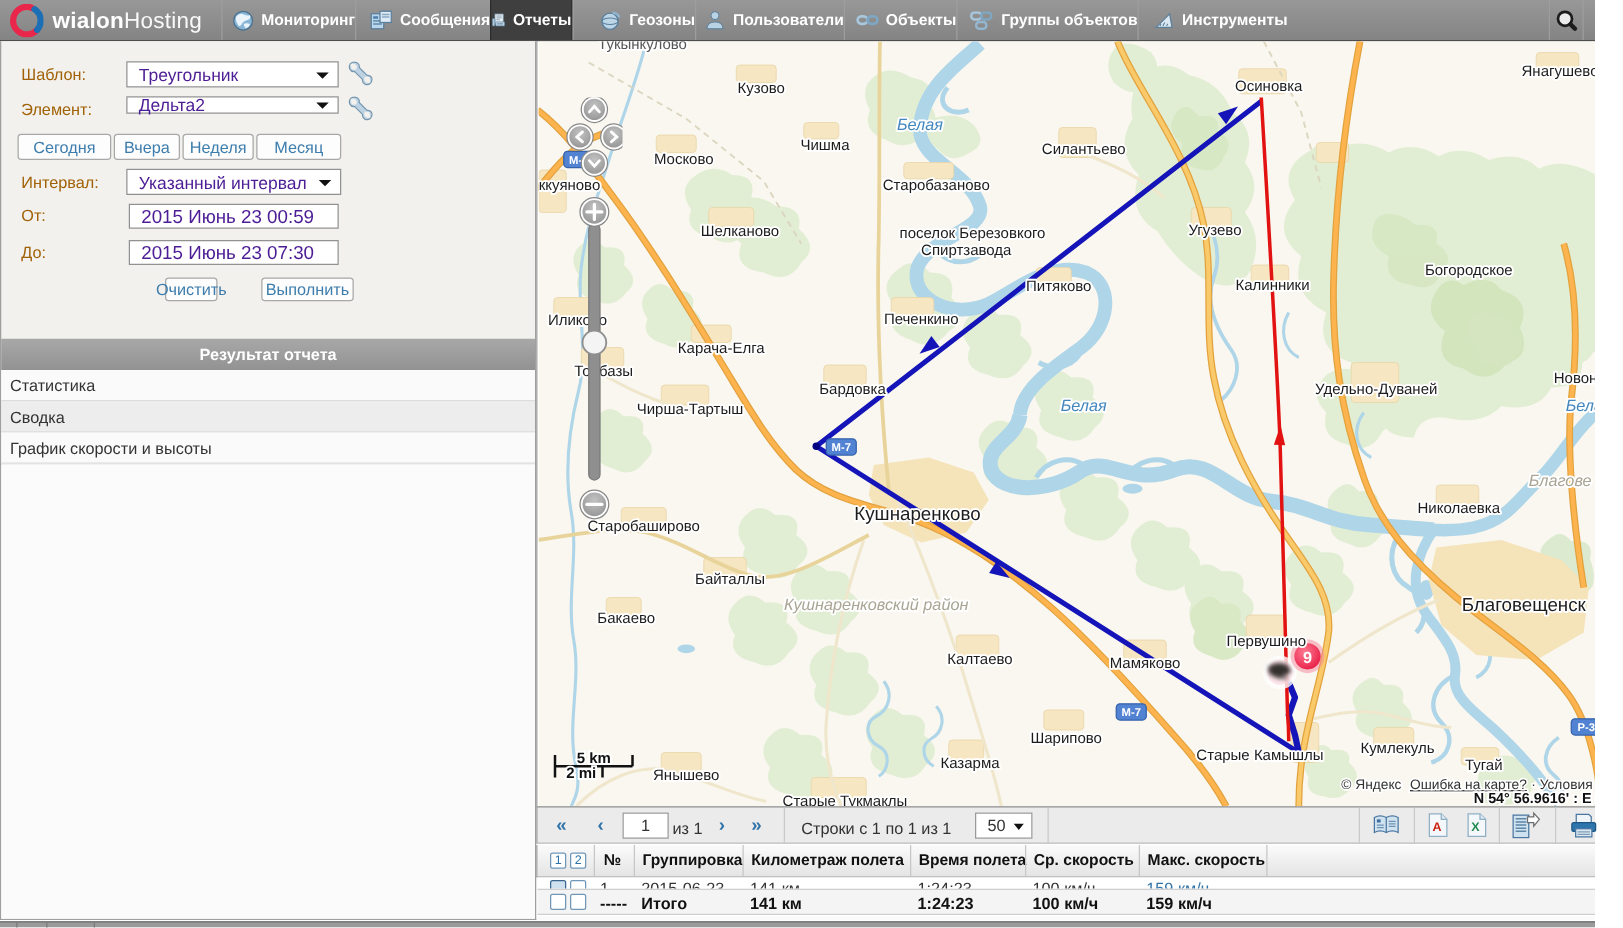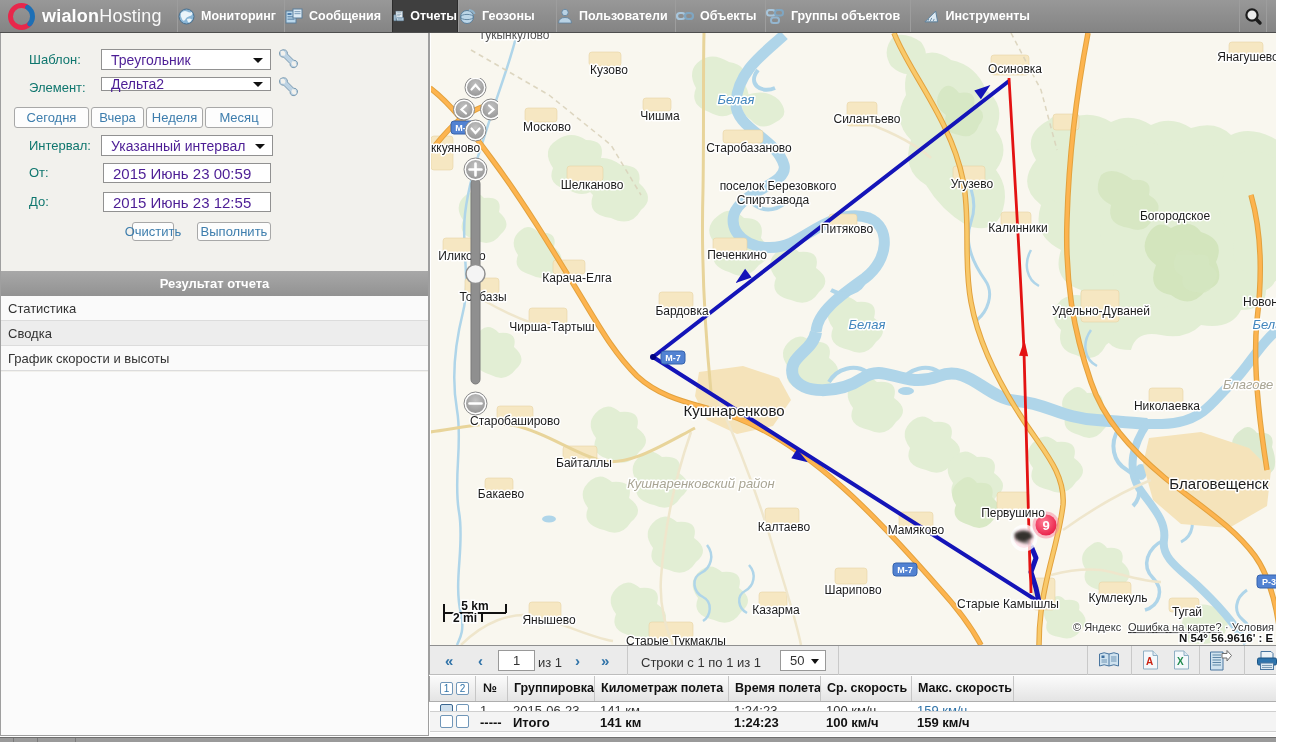--- a/index.html
+++ b/index.html
@@ -1,28 +1,28 @@
 <!DOCTYPE html>
 <html><head><meta charset="utf-8">
 <style>
 *{margin:0;padding:0;box-sizing:border-box}
 html,body{width:1298px;height:742px;background:#fff;font-family:"Liberation Sans",sans-serif;overflow:hidden;position:relative}
 .abs{position:absolute}
 
 #topbar{position:absolute;left:0;top:0;width:1276px;height:33px;background:linear-gradient(#989898,#848484);border-bottom:1px solid #4e4e4e}
-#topbar .cell{position:absolute;top:0;height:32px;display:flex;align-items:center;justify-content:flex-start;color:#fff;font-size:12.5px;font-weight:bold;border-left:1px solid #9d9d9d}
+#topbar .cell{position:absolute;top:0;height:32px;display:flex;align-items:center;justify-content:flex-end;color:#fff;font-size:12.5px;font-weight:bold;border-left:1px solid #9d9d9d}
 #topbar .active{background:#3f3f3f;border-left:1px solid #2c2c2c;border-right:1px solid #2c2c2c}
 #logo{position:absolute;left:8px;top:3px;display:flex;align-items:center}
 #logotxt{color:#fff;font-size:18px;margin-left:7px;letter-spacing:.2px}
 #logotxt b{font-weight:bold}
 #logotxt span{font-weight:normal;opacity:.95}
 .mi{margin-right:6px;display:inline-block}
 
 #lpanel{position:absolute;left:0;top:33px;width:429px;height:703px;background:#f2f1ed;border:1px solid #9f9f9f;border-top:none}
-#lpanel .lab{position:absolute;left:28px;font-size:13px;color:#0f766e}
+#lpanel .lab{position:absolute;left:16px;font-size:13px;color:#a16207}
 .sel{position:absolute;background:#fff;border:1px solid #919191;font-size:14px;color:#4c1d95;display:flex;align-items:center;padding-left:9px}
 .sel .arr{position:absolute;right:7px;top:50%;margin-top:-2px;width:0;height:0;border-left:5px solid transparent;border-right:5px solid transparent;border-top:5px solid #111}
 .qbtn{position:absolute;background:#fdfdfd;border:1px solid #a8a8a8;border-radius:3px;color:#3d7dad;font-size:13px;display:flex;align-items:center;justify-content:center}
 .hdr1{position:absolute;left:0;width:427px;height:24px;background:linear-gradient(#d9d9d9,#c3c3c3);border-top:1px solid #adadad;color:#222;font-weight:bold;font-size:13px;text-align:center;line-height:24px}
 .hdr2{position:absolute;left:0;width:427px;height:25px;background:linear-gradient(#a8a8a8,#929292);color:#fff;font-weight:bold;font-size:13px;text-align:center;line-height:25px}
 .lrow{position:absolute;left:0;width:427px;height:25px;font-size:13px;color:#333;line-height:25px;padding-left:7px;border-bottom:1px solid #dcdcdc;background:#fafafa}
 
 #pgbar{position:absolute;left:429px;top:645px;width:847px;height:30px;background:#ebebeb;border-top:1px solid #8f8f8f;border-bottom:1px solid #bdbdbd;border-left:1px solid #9f9f9f}
 #pgbar .nav{position:absolute;color:#3073a8;font-weight:bold;font-size:15px;top:6px}
 #pgbar .txt{position:absolute;font-size:13px;color:#333;top:9px}
@@ -134,23 +134,23 @@
     </svg>
 <div class="qbtn" style="left:13px;top:74px;width:75px;height:21px">Сегодня</div>
 <div class="qbtn" style="left:90px;top:74px;width:53px;height:21px">Вчера</div>
 <div class="qbtn" style="left:145px;top:74px;width:57px;height:21px">Неделя</div>
 <div class="qbtn" style="left:204px;top:74px;width:68px;height:21px">Месяц</div>
 <div class="lab" style="top:105px">Интервал:</div>
 <div class="sel" style="left:100px;top:102px;width:172px;height:21px">Указанный интервал<span class="arr"></span></div>
 <div class="lab" style="top:132px">От:</div>
 <div class="sel" style="left:102px;top:130px;width:168px;height:20px;font-size:15px">2015 Июнь 23 00:59</div>
 <div class="lab" style="top:161px">До:</div>
-<div class="sel" style="left:102px;top:159px;width:168px;height:20px;font-size:15px">2015 Июнь 23 12:55</div>
+<div class="sel" style="left:102px;top:159px;width:168px;height:20px;font-size:15px">2015 Июнь 23 07:30</div>
 <div class="qbtn" style="left:131px;top:189px;width:42px;height:19px">Очистить</div>
-<div class="qbtn" style="left:196px;top:189px;width:74px;height:19px">Выполнить</div>
+<div class="qbtn" style="left:208px;top:189px;width:74px;height:19px">Выполнить</div>
 <div class="hdr2" style="top:238px">Результат отчета</div>
 <div class="lrow" style="top:288px;background:#ededed">Сводка</div>
 <div class="lrow" style="top:263px">Статистика</div>
 <div class="lrow" style="top:313px">График скорости и высоты</div>
 <div style="position:absolute;left:0;top:339px;width:427px;height:363px;background:#fbfbfb"></div>
 </div>
 
 <div id="map" style="position:absolute;left:429px;top:33px;width:847px;height:612px;border-left:1px solid #9f9f9f;overflow:hidden">
 <svg width="846" height="612" viewBox="430 33 846 612" style="position:absolute;left:1px;top:0">
 <rect x="430" y="33" width="846" height="612" fill="#f9f7ef"></rect>

